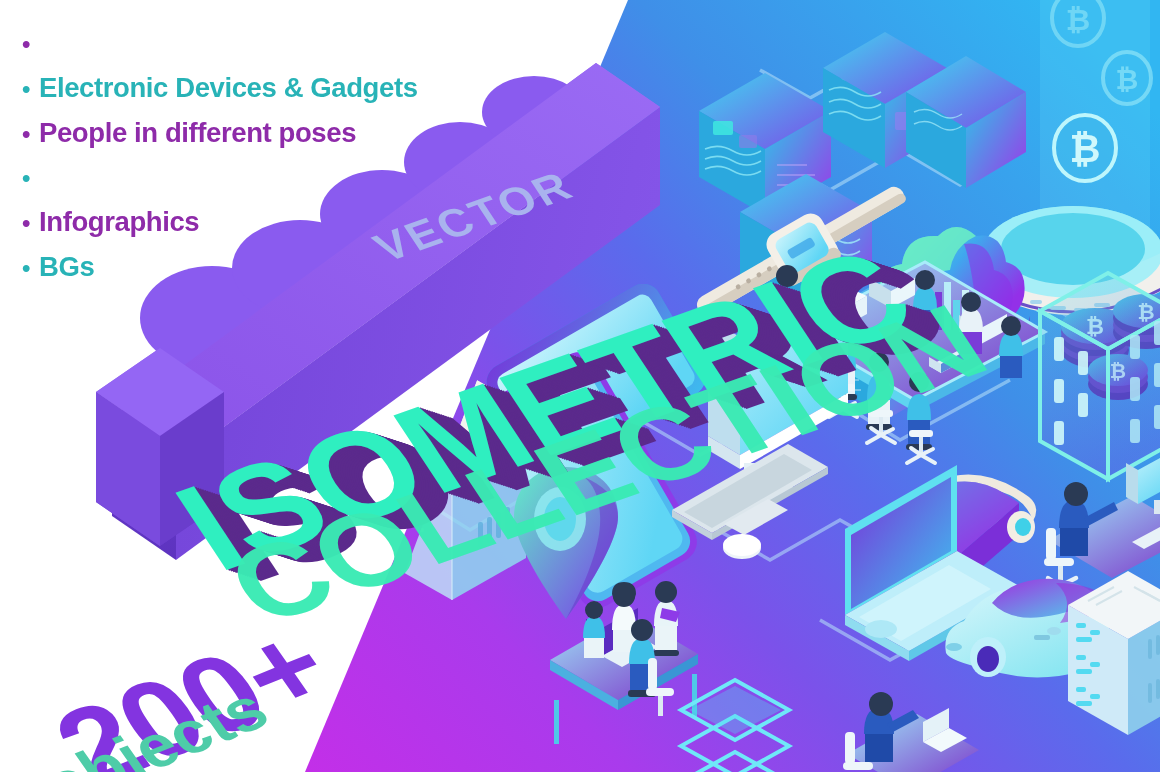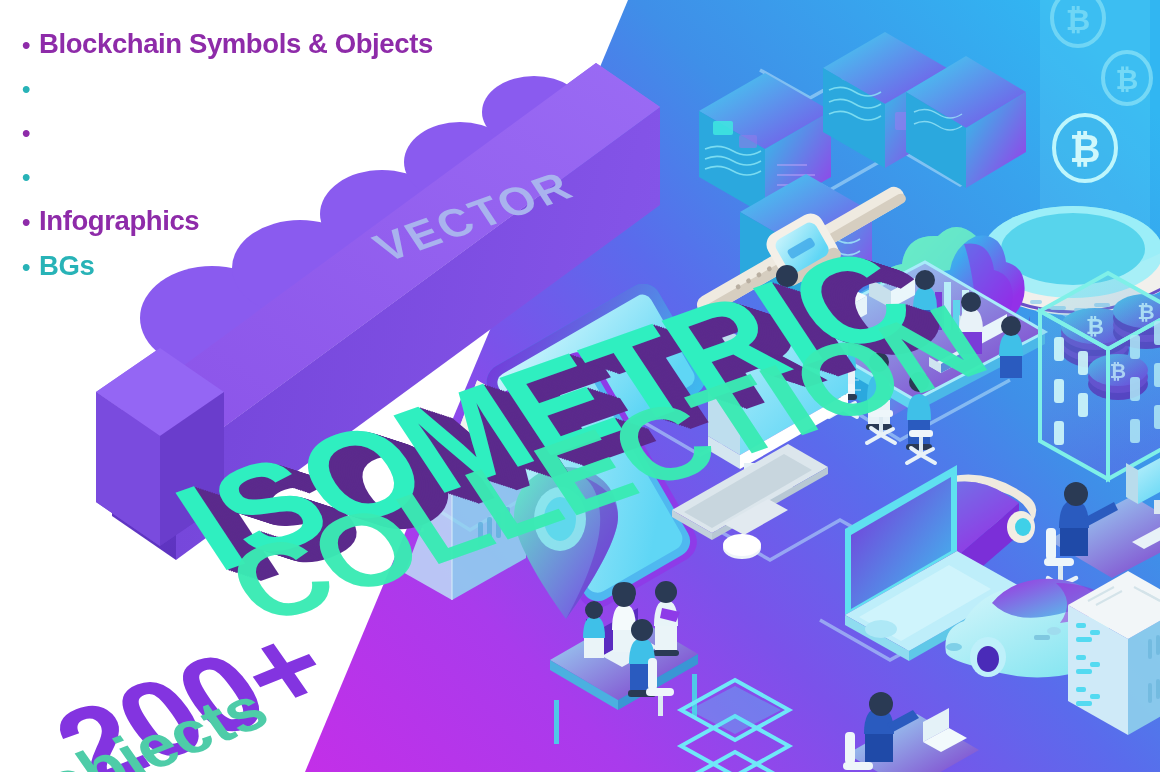--- a/index.html
+++ b/index.html
@@ -849,27 +849,28 @@
   </div>
 
   <div class="countgroup">
     <div id="count200" style="color: rgb(131, 52, 224);">200+</div>
     <div id="countobjects" style="color: rgb(78, 204, 168);">objects</div>
   </div>
 
   <div class="bullets">
     <div class="bullet b-purple" style="color: rgb(142, 43, 169);">
       <span class="dot">•</span>
-      <span>Blockchain Symbols &amp; Objects</span>
     </div>
     <div class="bullet b-teal" style="color: rgb(40, 179, 183);">
       <span class="dot">•</span>
+      <span>Electronic Devices &amp; Gadgets</span>
     </div>
     <div class="bullet b-purple" style="color: rgb(142, 43, 169);">
       <span class="dot">•</span>
+      <span>People in different poses</span>
     </div>
     <div class="bullet b-teal" style="color: rgb(40, 179, 183);">
       <span class="dot">•</span>
     </div>
     <div class="bullet b-purple" style="color: rgb(142, 43, 169);">
       <span class="dot">•</span>
       <span>Infographics</span>
     </div>
     <div class="bullet b-teal" style="color: rgb(40, 179, 183);">
       <span class="dot">•</span>

